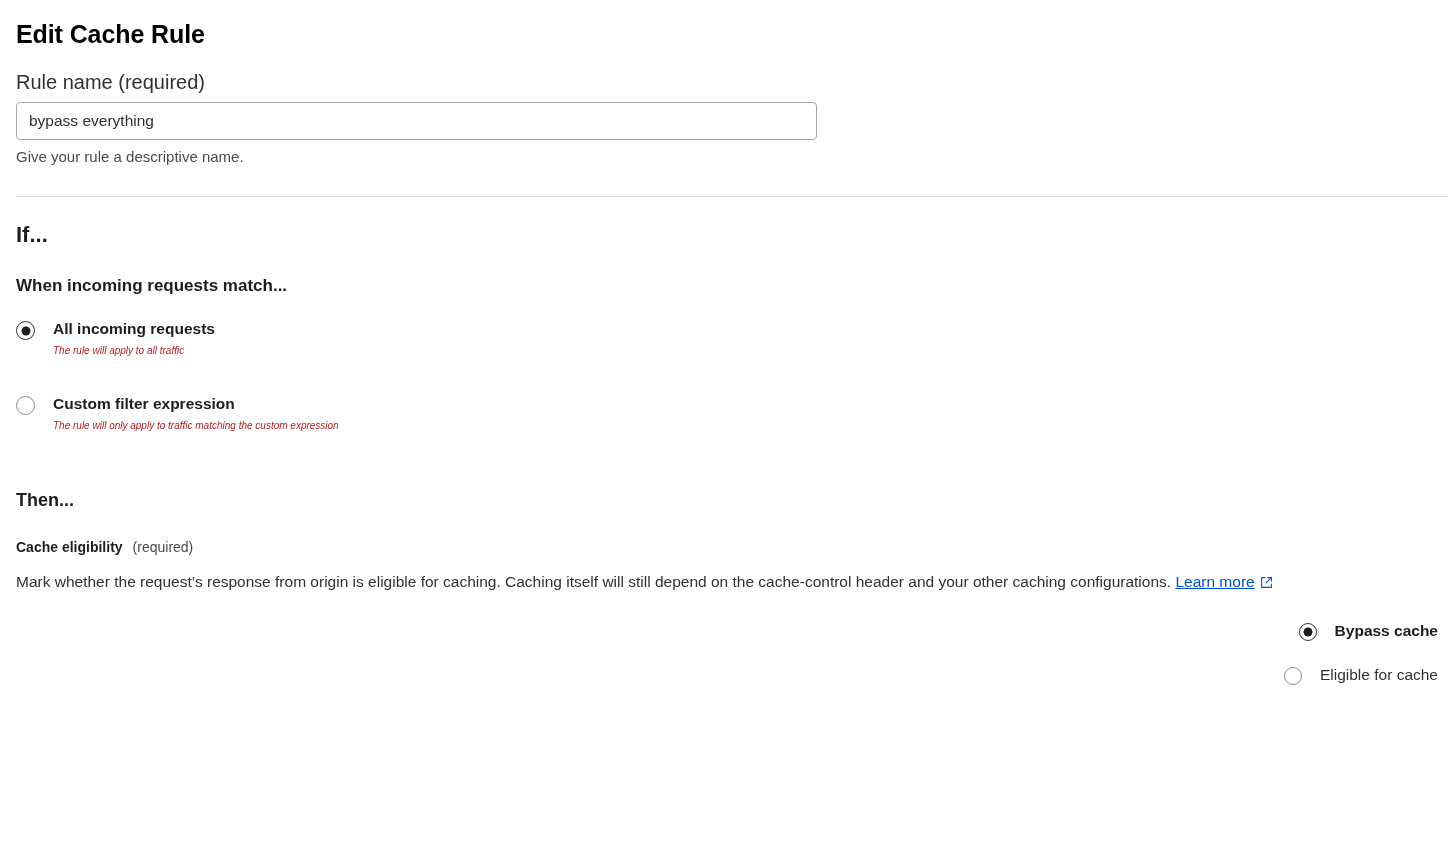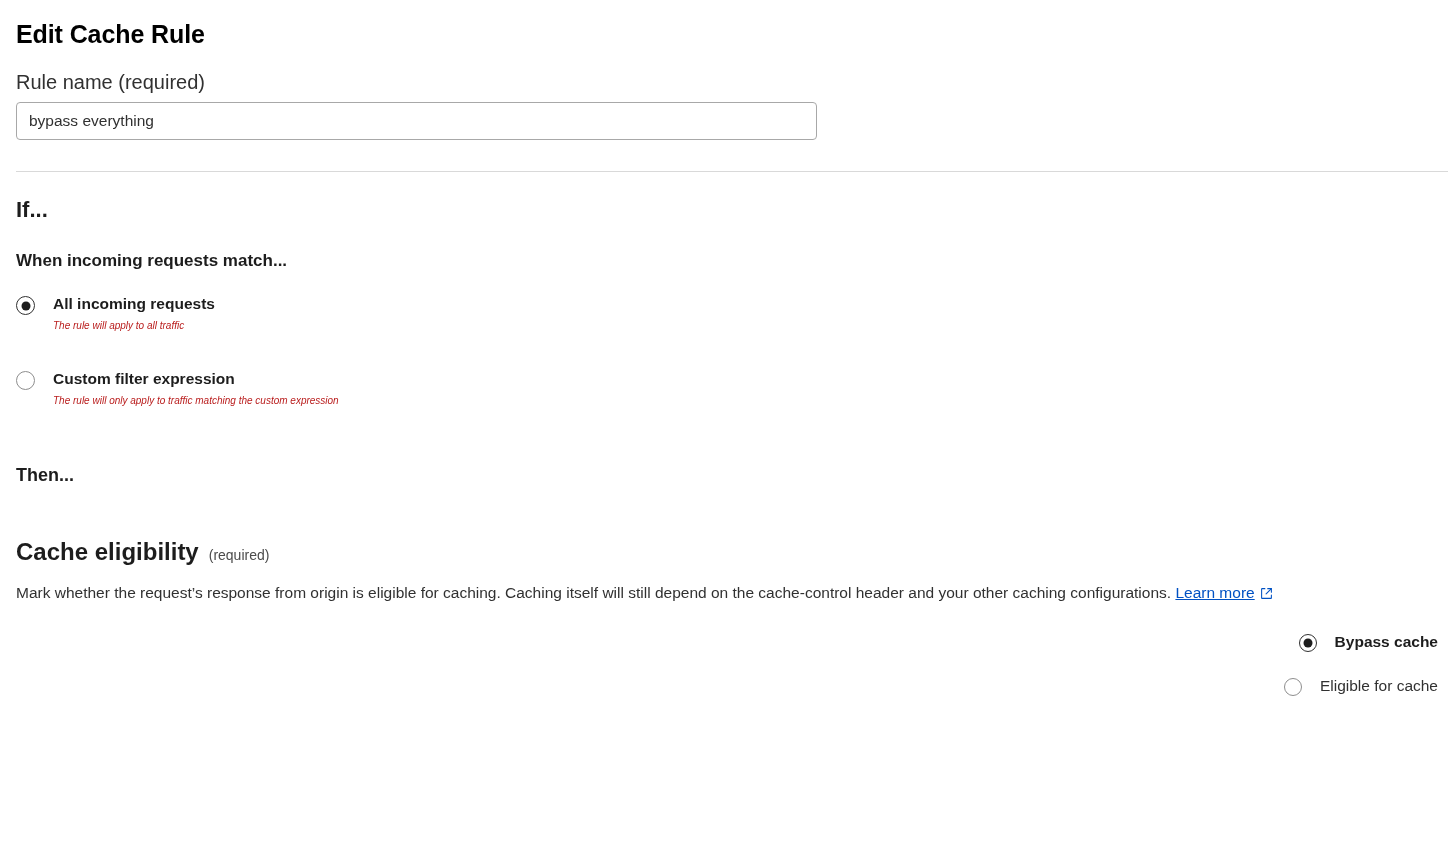--- a/index.html
+++ b/index.html
@@ -125,24 +125,23 @@
     font-weight: bold;
     color: #1d1d1d;
     margin: 58px 0 0 0;
   }
   .cache-elig-row {
     display: flex;
     align-items: baseline;
     margin-top: 28px;
   }
   .cache-elig-title {
-    font-size: 24px;
-    font-weight: bold;
-    color: #1d1d1d;
-    margin-top: 24px;
+    font-size: 14px;
+    font-weight: bold;
+    color: #1d1d1d;
   }
   .cache-elig-req {
     font-size: 14px;
     color: #4b4b4b;
     margin-left: 10px;
   }
   .description {
     font-size: 15.5px;
     color: #313131;
     margin-top: 16px;
@@ -168,20 +167,21 @@
 </style>
 </head>
 <body>
 
 <div class="page">
 
   <div class="page-title">Edit Cache Rule</div>
 
   <div class="field-label">Rule name (required)</div>
   <input class="text-input" type="text" value="bypass everything" placeholder="Rule name" style="">
+  <div class="helper-text">Give your rule a descriptive name.</div>
 
   <div class="divider"></div>
 
   <div class="section-heading">If...</div>
   <div class="sub-heading">When incoming requests match...</div>
 
   <div class="radio-group">
 
     <div class="radio-row">
       <div class="radio checked"></div>

